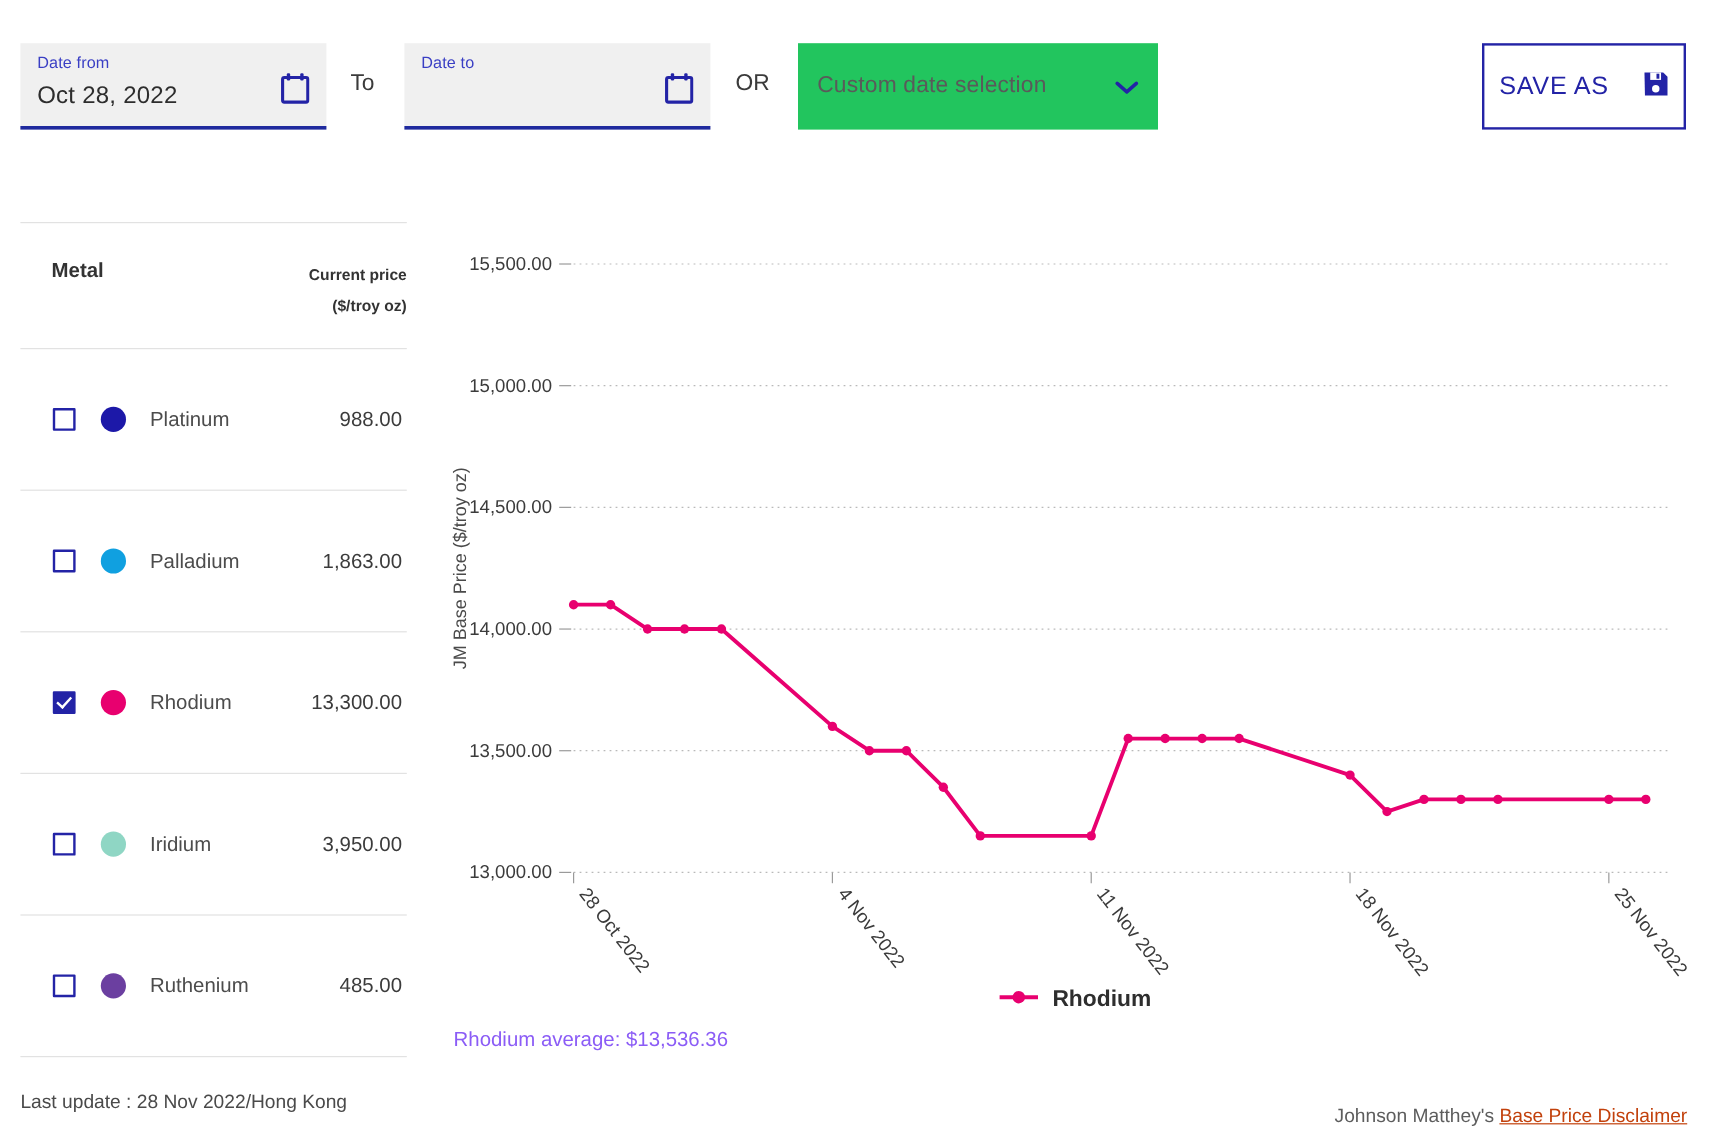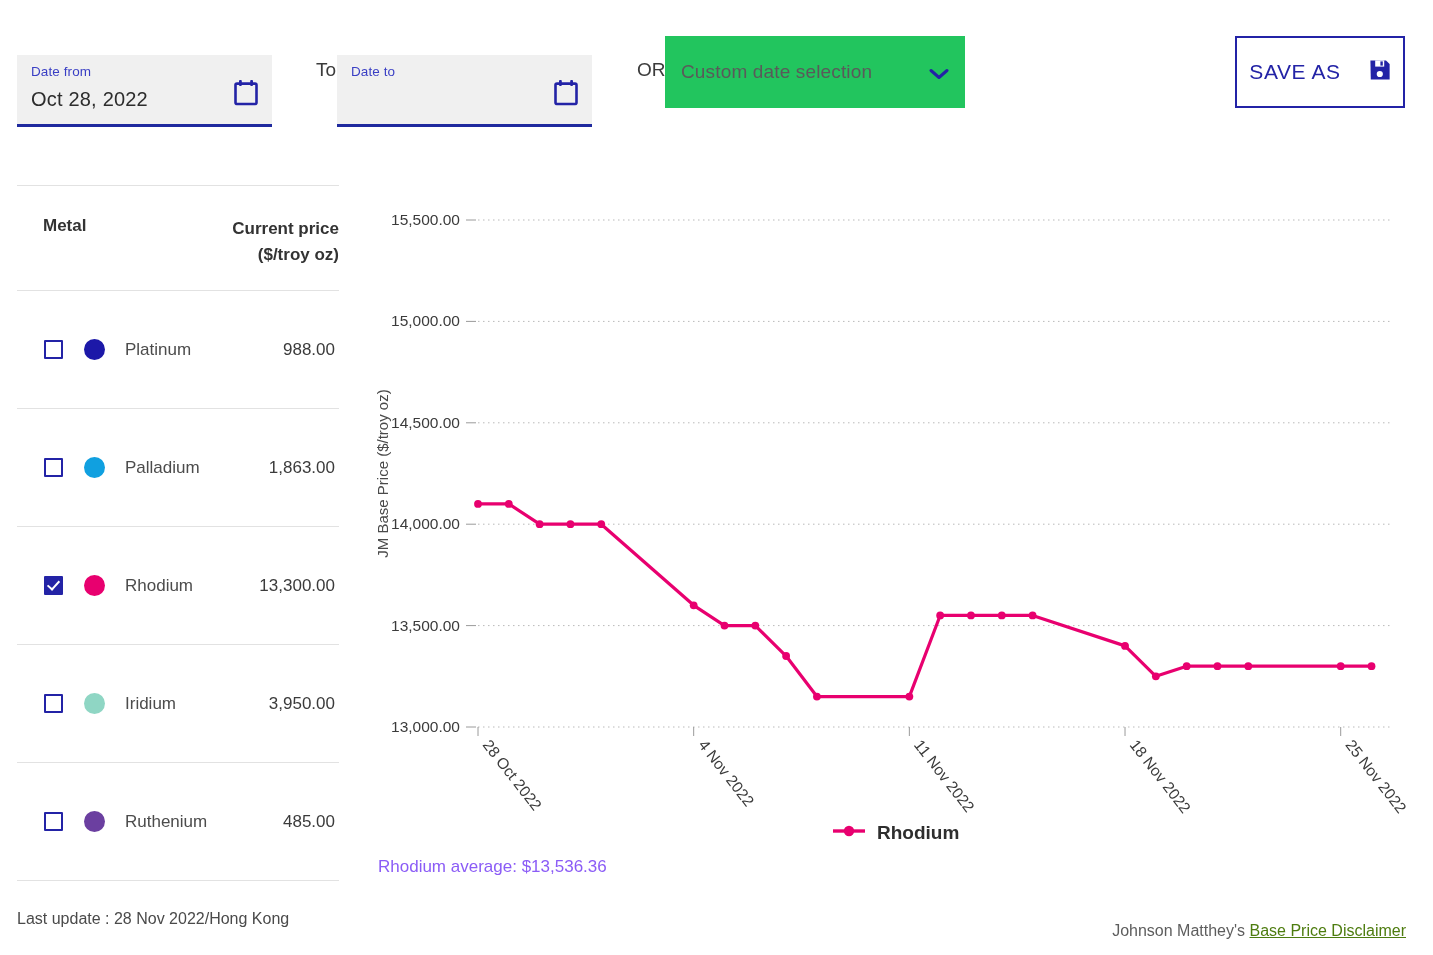--- a/index.html
+++ b/index.html
@@ -16,21 +16,20 @@
   #toolbar {
     position: absolute; left: 0; top: 0;
     width: 1433px; height: 140px;
   }
   .date-field {
     position: absolute;
     width: 255px; height: 72px;
     background: #f0f0f0;
     border-bottom: 3px solid #1f2a9e;
     padding: 9px 14px 0 14px;
-    margin-top: 19px;
   }
   #date-from-field { left: 17px; top: 36px; }
   #date-to-field   { left: 337px; top: 36px; }
   .date-label {
     font-size: 13.5px;
     color: #3a3fc4;
     line-height: 16px;
     letter-spacing: .1px;
   }
   .date-value {
@@ -43,21 +42,20 @@
   .cal-icon {
     position: absolute; right: 14px; top: 50%;
     transform: translateY(-40%);
     width: 24px; height: 26px;
   }
   .sep-label {
     position: absolute;
     font-size: 19px;
     color: #3b3b3b;
     top: 59px;
-    margin-left: 24px;
   }
   #to-separator { left: 292px; }
   #or-separator { left: 613px; }
 
   #custom-date-select {
     position: absolute; left: 665px; top: 36px;
     width: 300px; height: 72px;
     background: #22c55e;
     padding: 0 16px;
     display: flex; align-items: center;
@@ -91,21 +89,21 @@
   #metal-panel .thead {
     border-top: 1px solid #e2e2e2;
     border-bottom: 1px solid #e2e2e2;
     padding: 30px 0 22px 0;
     display: flex; justify-content: space-between; align-items: flex-start;
   }
   .th-metal {
     font-size: 17px; font-weight: bold; color: #333; padding-left: 26px;
   }
   .th-price {
-    font-size: 17px; font-weight: bold; color: #333;
+    font-size: 13px; font-weight: bold; color: #333;
     text-align: right; line-height: 26px;
   }
   .th-price .unit { font-weight: bold; display: block; }
 
   .metal-row {
     height: 118px;
     border-bottom: 1px solid #e2e2e2;
     display: flex; align-items: center;
     cursor: pointer;
   }
@@ -148,21 +146,21 @@
   }
   #chart-legend .legend-label {
     font-size: 19px; font-weight: bold; color: #2e2e2e;
   }
 
   #footer-disclaimer {
     position: absolute; right: 27px; top: 922px;
     font-size: 16px; color: #5d5d5d;
   }
   #footer-disclaimer a {
-    color: #4d7c0f; 
+    color: #c2410c; 
   }
 </style>
 </head>
 <body>
 
 <div id="toolbar">
 
   <div class="date-field" id="date-from-field">
     <div class="date-label">Date from</div>
     <div class="date-value">Oct 28, 2022</div>

